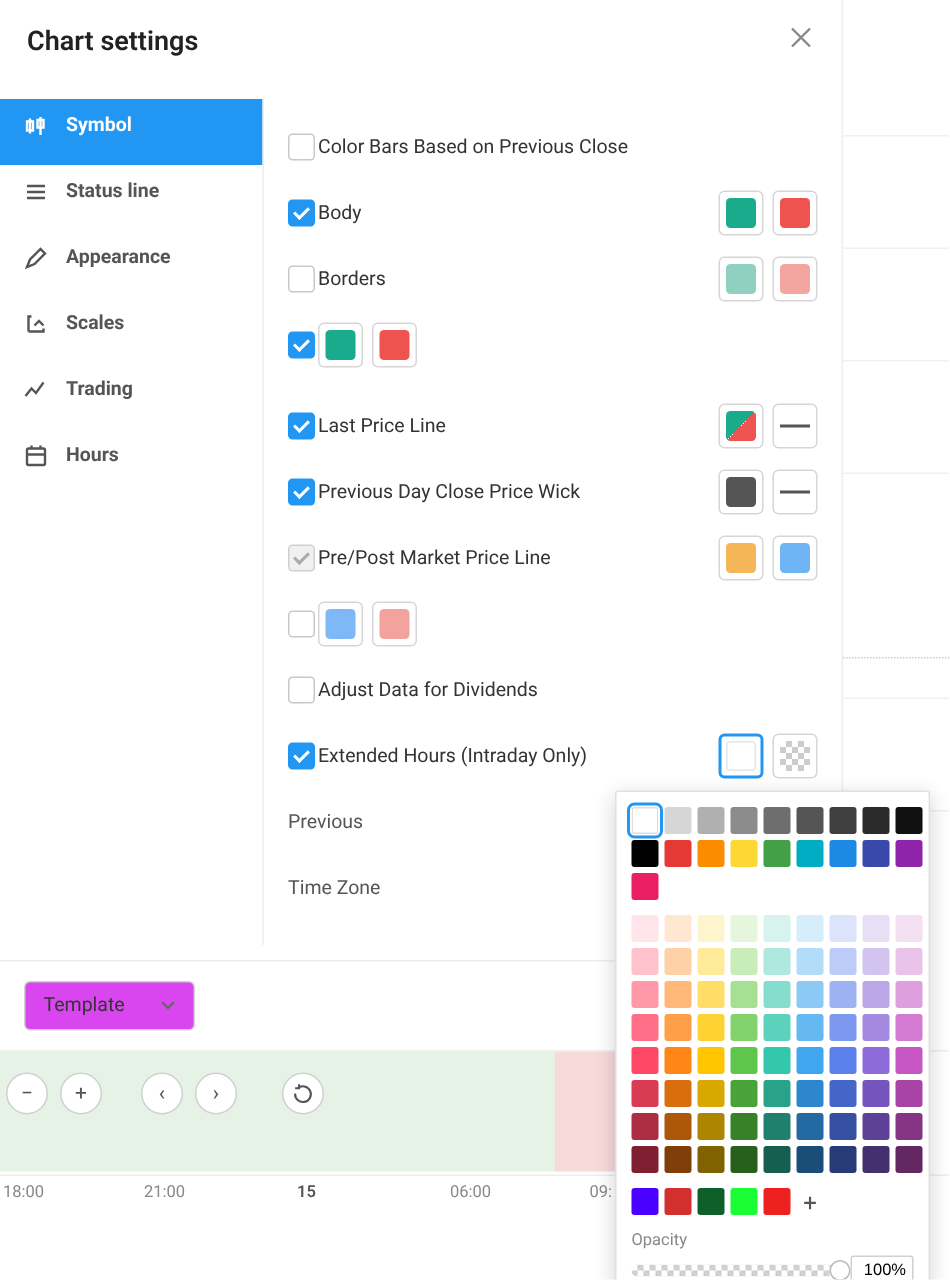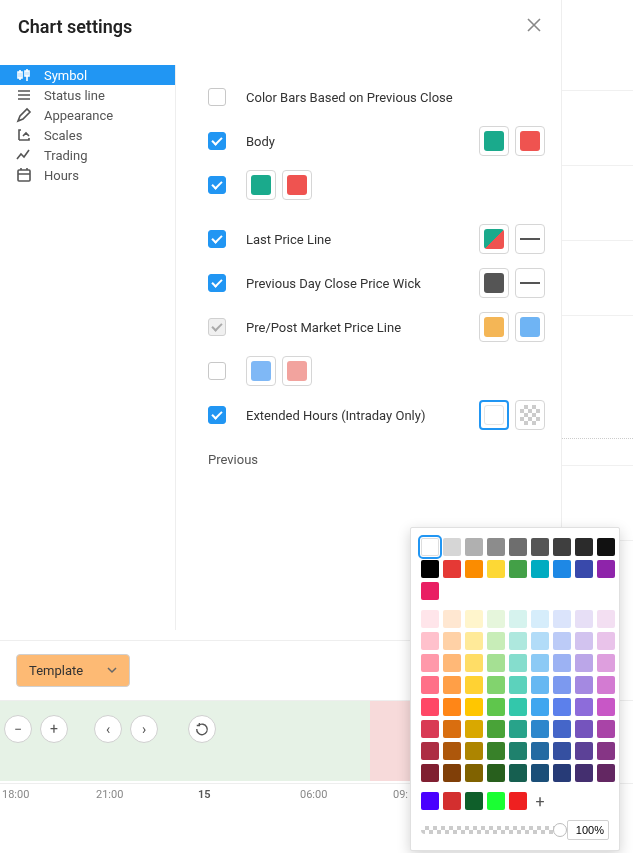--- a/index.html
+++ b/index.html
@@ -44,47 +44,46 @@
   .dialog-body {
     flex: 1;
     display: flex;
     overflow: hidden;
   }
 
   
   .sidebar { width: 175px; }
   .side-item {
     display: flex;
-    align-items: center;
     gap: 12px;
     padding: 10px 16px;
-    height: 20px;
+    height: 44px;
     color: #555;
     cursor: pointer;
+    font-weight: bold;
   }
   .side-item.active {
     background: #2196f3;
     color: #fff;
   }
   .side-icon { width: 16px; height: 16px; display: inline-flex; align-items:center; justify-content:center; }
   .side-icon svg { stroke: currentColor; fill: none; stroke-width: 1.6; }
 
   
   .content {
     flex: 1;
     border-left: 1px solid #eee;
     padding: 10px 16px 10px 16px;
     overflow: visible;
   }
   .row {
     display: flex;
     align-items: center;
     min-height: 44px;
-    gap: 20px;
-    margin-left: 16px;
+    gap: 2px;
   }
   .row .label { flex: 1; font-size: 13px; color: #333; }
   .row .label.dim { color: #555; }
 
   .checkbox {
     width: 18px; height: 18px;
     border: 1px solid #c8c8c8;
     border-radius: 3px;
     background: #fff;
     position: relative;
@@ -154,21 +153,21 @@
     left:0; top:640px; width:562px;
     padding: 12px 16px 20px 16px;
     display:flex; align-items:center; justify-content:space-between;
     border-top:1px solid #eee;
   }
   .template-btn {
     border:1px solid #d0d0d0;
     border-radius:4px;
     padding:8px 12px;
     display:flex; align-items:center; gap:24px;
-    background:#fdba74;
+    background:#d946ef;
     font-size:13px;
   }
   .footer-right { display:flex; gap:8px; }
   .primary-btn-stub {
     width:28px; height:34px;
     border:1px solid #2196f3;
     border-left-width:1px;
     border-right:none; border-top-right-radius:0; border-bottom-right-radius:0;
     border-radius:4px;
     background:#fff;
@@ -357,20 +356,32 @@
         <div class="swatches">
           <div class="swatch-btn">
               <div class="swatch-inner" style="background:#1aaa8c"></div>
             </div>
           <div class="swatch-btn">
               <div class="swatch-inner" style="background:#ef5350"></div>
             </div>
         </div>
       </div>
 
+      <div class="row">
+        <div class="checkbox"></div>
+        <div class="label">Borders</div>
+        <div class="swatches">
+          <div class="swatch-btn">
+              <div class="swatch-inner" style="background:#8fd0c0"></div>
+            </div>
+          <div class="swatch-btn">
+              <div class="swatch-inner" style="background:#f3a6a0"></div>
+            </div>
+        </div>
+      </div>
 
       <div class="row">
         <div class="checkbox checked"></div>
         <div class="swatches">
           <div class="swatch-btn">
               <div class="swatch-inner" style="background:#1aaa8c"></div>
             </div>
           <div class="swatch-btn">
               <div class="swatch-inner" style="background:#ef5350"></div>
             </div>
@@ -424,36 +435,43 @@
         <div class="swatches">
           <div class="swatch-btn">
               <div class="swatch-inner" style="background:#7fb8f6"></div>
             </div>
           <div class="swatch-btn">
               <div class="swatch-inner" style="background:#f2a39e"></div>
             </div>
         </div>
       </div>
 
+      <div class="row">
+        <div class="checkbox"></div>
+        <div class="label">Adjust Data for Dividends</div>
+      </div>
 
       <div class="row">
         <div class="checkbox checked"></div>
         <div class="label">Extended Hours (Intraday Only)</div>
         <div class="swatches">
           <div class="swatch-btn selected">
               <div class="swatch-inner" style="background:#fff;border:1px solid #e5e5e5"></div>
             </div>
           <div class="swatch-btn">
               <div class="swatch-inner swatch-checker"></div>
             </div>
         </div>
       </div>
 
       <div class="row">
         <div class="label dim">Previous</div>
+      </div>
+      <div class="row">
+        <div class="label dim">Time Zone</div>
       </div>
 
     </div>
   </div>
 </div>
 
 <div class="footer">
   <div class="template-btn">
     <span>Template</span>
     <svg width="10" height="10" viewBox="0 0 10 10">
@@ -563,20 +581,21 @@
     </div>
   <div class="custom-row" id="palette-custom">
       <div class="pcell" style="background: rgb(74, 0, 255);"></div>
       <div class="pcell" style="background: rgb(211, 47, 47);"></div>
       <div class="pcell" style="background: rgb(15, 95, 42);"></div>
       <div class="pcell" style="background: rgb(26, 255, 51);"></div>
       <div class="pcell" style="background: rgb(239, 32, 32);"></div>
       <div class="add-cell">+</div>
     </div>
   <div class="opacity-block">
+    <div class="opacity-label">Opacity</div>
     <div class="opacity-row">
       <div class="opacity-track">
         <div class="opacity-thumb"></div>
       </div>
       <input class="opacity-input" value="100%" style="">
     </div>
   </div>
 </div>
 
 <div class="bg-area">

